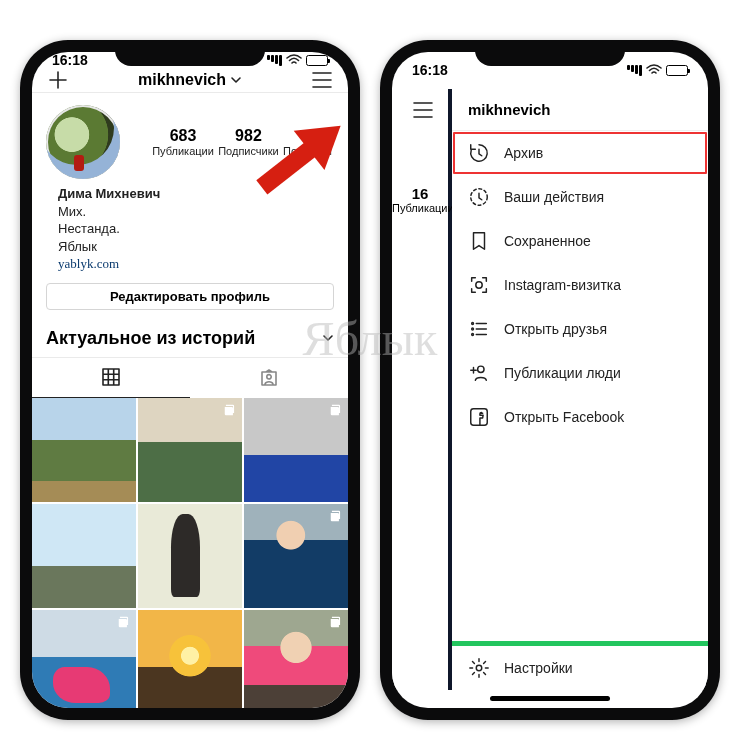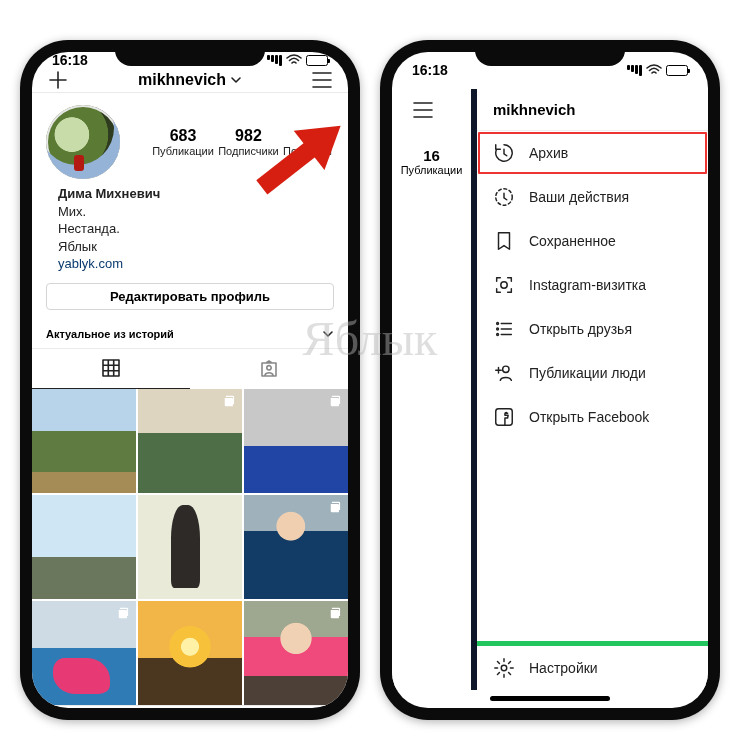--- a/index.html
+++ b/index.html
@@ -25,25 +25,25 @@
   
   .profile-top { display: flex; padding: 12px 14px 6px; gap: 30px; align-items: center; }
   .avatar { width: 74px; height: 74px; border-radius: 50%; background: radial-gradient(circle at 35% 40%, #c7dca8 0 26%, #5b7a33 27% 55%, #2f3b1e 56% 100%); box-shadow: inset -6px -14px 0 0 #95b3d7, inset 0 0 0 2px #e7e7e7; position: relative; }
   .avatar::after { content:""; position:absolute; left:28px; bottom:8px; width:10px; height:16px; background:#b31b12; border-radius:3px; }
   .stats { flex:1; display:flex; justify-content: space-around; text-align:center; }
   .stat-num { font-weight:600; font-size:16px; }
   .stat-lbl { font-size:11px; color:#222; }
 
   .bio { padding: 0 26px; font-size: 13px; line-height: 1.35; color:#222; }
   .bio .name { font-weight:600; }
-  .bio .link { color:#0a3a6e; }
+  .bio .link { color:#0a3a6e;font-family:Liberation Serif, serif; }
 
   .edit-btn { margin: 10px 14px; border:1px solid #d5d5d5; border-radius:4px; text-align:center; font-size:13px; font-weight:600; padding:5px 12px; }
 
-  .highlights { padding: 8px 14px; display:flex; justify-content:space-between; align-items:center; font-size:11px; font-weight:600; }
+  .highlights { padding: 8px 14px; display:flex; justify-content:space-between; align-items:center; font-size:18px; font-weight:600; }
 
   .tabs { display:flex; border-top:1px solid #eaeaea; }
   .tabs .tab { flex:1; display:flex; justify-content:center; align-items:center; height:40px; }
   .tabs .tab.active { border-bottom:1px solid #222; }
 
   .grid { display:grid; grid-template-columns: repeat(3,1fr); gap:2px; }
   .cell { aspect-ratio:1/1; position:relative; overflow:hidden; }
   .multi { position:absolute; top:5px; right:5px; width:14px; height:14px; }
   .multi svg path { fill:#fff; }
 
@@ -59,21 +59,21 @@
   .t4 { background: linear-gradient(#cfe7f5 0 60%, #6a775c 60% 100%); }
   .t5 { background: linear-gradient(#e9ead8 0 100%); position:relative; }
   .t5::after{content:"";position:absolute;left:32%;top:10%;width:28%;height:80%;background:#2d2a28;border-radius:40% 40% 10% 10%;}
   .t6 { background: radial-gradient(circle at 45% 30%, #f0cfb1 0 15%, transparent 16%), linear-gradient(#9fb2bb 0 35%, #123c66 35% 100%); }
   .t7 { background: linear-gradient(#cedbe5 0 45%, #2f7bb5 45% 100%); position:relative;}
   .t7::after{content:"";position:absolute;left:20%;bottom:10%;width:55%;height:35%;background:#e73a74;border-radius:20% 40% 20% 40% / 35% 60% 25% 55%;}
   .t8 { background: radial-gradient(circle at 50% 44%, #fff1a5 0 11%, #f7c23a 12% 26%, transparent 27%), linear-gradient(#f2b648 0 55%, #4b3620 55% 100%); }
   .t9 { background: radial-gradient(circle at 50% 36%, #f0d1b3 0 18%, transparent 19%), linear-gradient(#9ea790 0 35%, #ef4a7b 35% 72%, #4c4037 72% 100%); }
 
   
-  .dim-left { width: 85px; background:#fff; border-right:6px solid #0f172a; display:flex; flex-direction:column; }
+  .dim-left { width: 60px; background:#fff; border-right:4px solid #0f172a; display:flex; flex-direction:column;gap:38px; }
   .rp-row { display:flex; height:100%; }
   .menu { flex:1; background:#fff; display:flex; flex-direction:column; }
   .menu-user { padding: 12px 16px; font-weight:600; font-size:15px; border-bottom:1px solid #efefef; }
   .menu-item { display:flex; align-items:center; gap:14px; padding: 11px 16px; font-size:14px; color:#222; }
   .menu-item.hl { outline:2px solid #e33; outline-offset:-3px; border-radius:2px; }
   .menu-item svg { width:22px; height:22px; flex:0 0 22px; }
   .menu-bottom { margin-top:auto; border-top:5px solid #22c55e; }
   .burger { padding: 12px 0 0 20px; }
   .mini-stat { text-align:center; font-size:11px; padding-top: 28px; }
   .mini-stat .n { font-weight:600; font-size:15px; }

